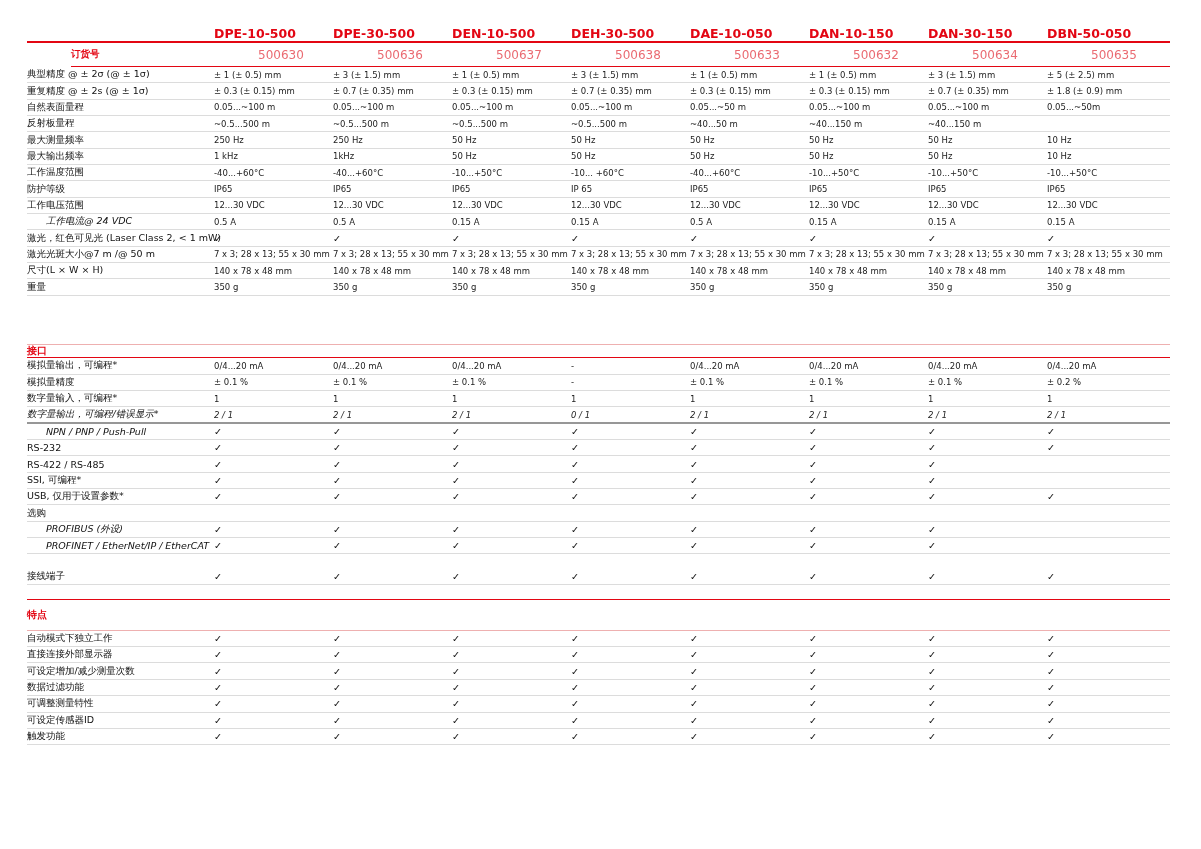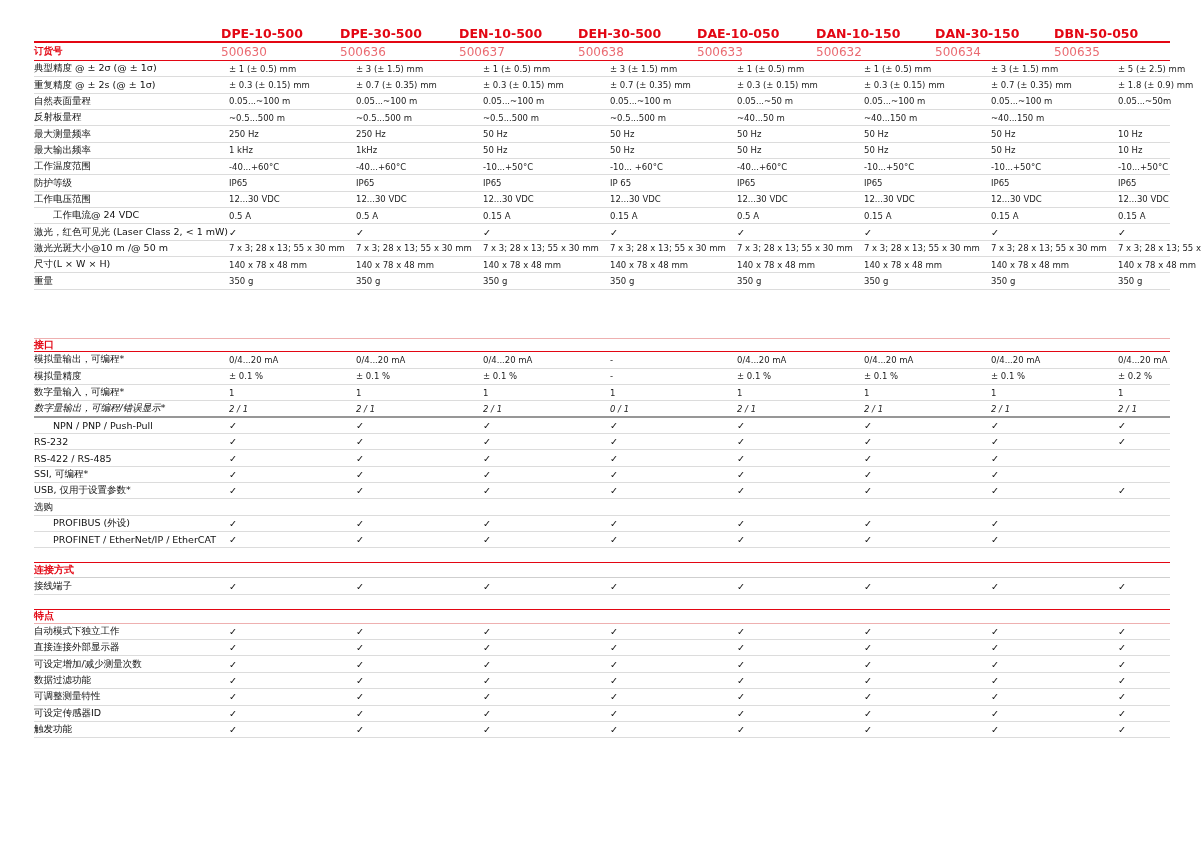--- a/index.html
+++ b/index.html
@@ -6,42 +6,42 @@
     --red:#e30613;
     --red-light:#ea6b72;
     --line-salmon:#eeb0b0;
     --line-gray:#dcdcdc;
     --line-dark:#979797;
     --text:#1d1d1b;
   }
   *{margin:0;padding:0;box-sizing:border-box;}
   html,body{width:1201px;height:849px;background:#fff;overflow:hidden;
     font-family:"DejaVu Sans","Liberation Sans",sans-serif;color:var(--text);}
-  .page{padding:25px 31px 0 34px;width:1201px;}
+  .page{padding:25px 31px 0 27px;width:1201px;}
   .grid{display:grid;grid-template-columns:187px repeat(8,119px);align-items:center;}
   
   .models-row{height:18px;border-bottom:2px solid var(--red);}
   .model{font-size:12.5px;font-weight:bold;color:var(--red);white-space:nowrap;}
-  .order-row{height:18px;border-bottom:1px solid var(--red);}
+  .order-row{height:24px;border-bottom:1px solid var(--red);margin-left:44px;}
   .order-label{font-size:9.5px;font-weight:bold;color:var(--red);}
   .order-no{font-size:12px;color:var(--red-light);}
   
   .section-title{display:flex;align-items:center;font-size:10px;font-weight:bold;color:var(--red);white-space:nowrap;}
   .sec-specs .section-title{height:13.5px;border-bottom:1.5px solid var(--red);}
   .sec-interface{margin-top:15px;}
   .sec-interface .section-title{height:14.5px;border-top:1px solid var(--line-salmon);border-bottom:1.5px solid var(--red);margin-top:48px;}
   .sec-connection{margin-top:14px;}
   .sec-connection .section-title{height:16px;border-top:1.5px solid var(--red);border-bottom:1px solid #cfcfcf;}
   .sec-features{margin-top:14px;}
-  .sec-features .section-title{height:15px;border-top:1.5px solid var(--red);border-bottom:1px solid var(--line-salmon);text-align:center;}
+  .sec-features .section-title{height:32px;border-top:1.5px solid var(--red);border-bottom:1px solid var(--line-salmon);text-align:center;}
   
-  .drow{height:16.35px;border-bottom:1px solid var(--line-gray);gap:8px;}
+  .drow{height:16.35px;border-bottom:1px solid var(--line-gray);}
   .drow.strong{border-bottom:2px solid var(--line-dark);font-style:italic;}
   .rlabel{font-size:9.5px;white-space:nowrap;overflow:visible;color:#111;}
-  .rlabel.indent{padding-left:19px;}
+  .rlabel.indent{padding-left:19px;font-style:italic;}
   .cell{font-size:8.5px;white-space:nowrap;overflow:visible;color:#222;}
   .cell.check{font-size:9.5px;color:#1a1a1a;}
 </style>
 </head>
 <body>
 
 <div class="page">
   <div id="spec-table">
       <div class="grid models-row">
         <div class="rlabel"></div>
@@ -181,21 +181,21 @@
           <div class="cell check">✓</div>
           <div class="cell check">✓</div>
           <div class="cell check">✓</div>
           <div class="cell check">✓</div>
           <div class="cell check">✓</div>
           <div class="cell check">✓</div>
           <div class="cell check">✓</div>
           <div class="cell check">✓</div>
         </div>
         <div class="grid drow">
-          <div class="rlabel">激光光斑大小@10 m /@ 50 m</div>
+          <div class="rlabel">激光光斑大小@7 m /@ 50 m</div>
           <div class="cell">7 x 3; 28 x 13; 55 x 30 mm</div>
           <div class="cell">7 x 3; 28 x 13; 55 x 30 mm</div>
           <div class="cell">7 x 3; 28 x 13; 55 x 30 mm</div>
           <div class="cell">7 x 3; 28 x 13; 55 x 30 mm</div>
           <div class="cell">7 x 3; 28 x 13; 55 x 30 mm</div>
           <div class="cell">7 x 3; 28 x 13; 55 x 30 mm</div>
           <div class="cell">7 x 3; 28 x 13; 55 x 30 mm</div>
           <div class="cell">7 x 3; 28 x 13; 55 x 30 mm</div>
         </div>
         <div class="grid drow">
@@ -352,23 +352,20 @@
           <div class="cell check">✓</div>
           <div class="cell check">✓</div>
           <div class="cell check">✓</div>
           <div class="cell check">✓</div>
           <div class="cell check">✓</div>
           <div class="cell check">✓</div>
           <div class="cell"></div>
         </div>
       </div>
       <div class="sec-connection">
-        <div class="grid section-title">
-          <div>连接方式</div>
-        </div>
         <div class="grid drow">
           <div class="rlabel">接线端子</div>
           <div class="cell check">✓</div>
           <div class="cell check">✓</div>
           <div class="cell check">✓</div>
           <div class="cell check">✓</div>
           <div class="cell check">✓</div>
           <div class="cell check">✓</div>
           <div class="cell check">✓</div>
           <div class="cell check">✓</div>

